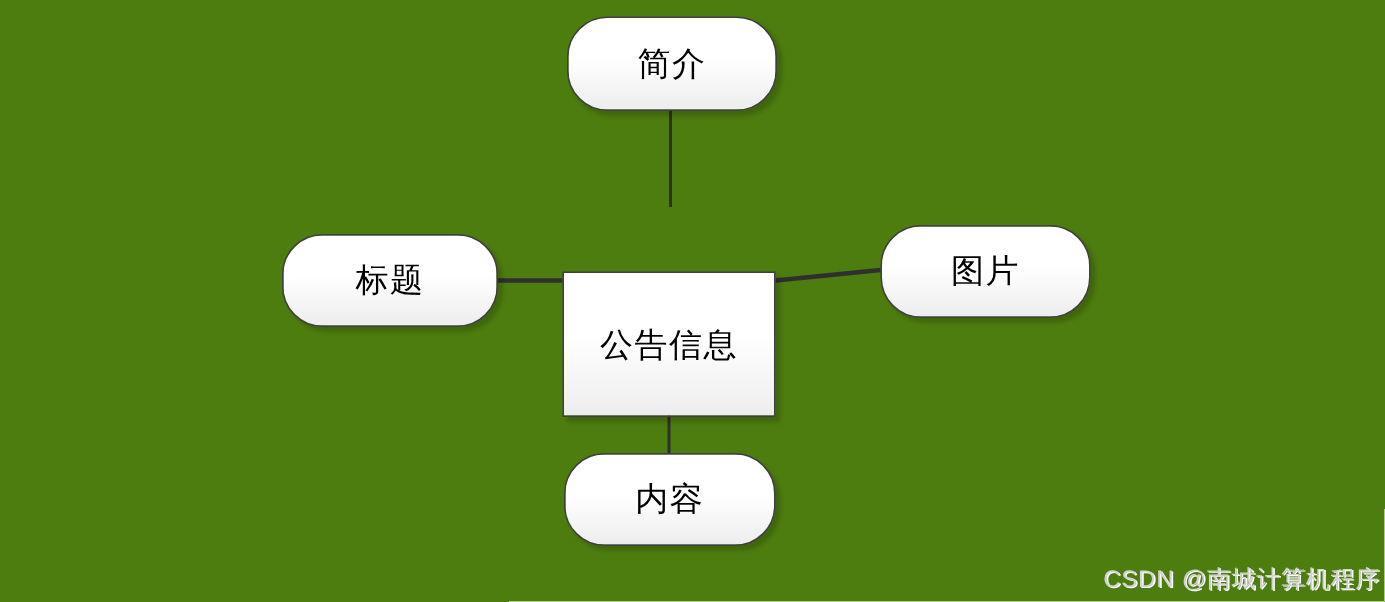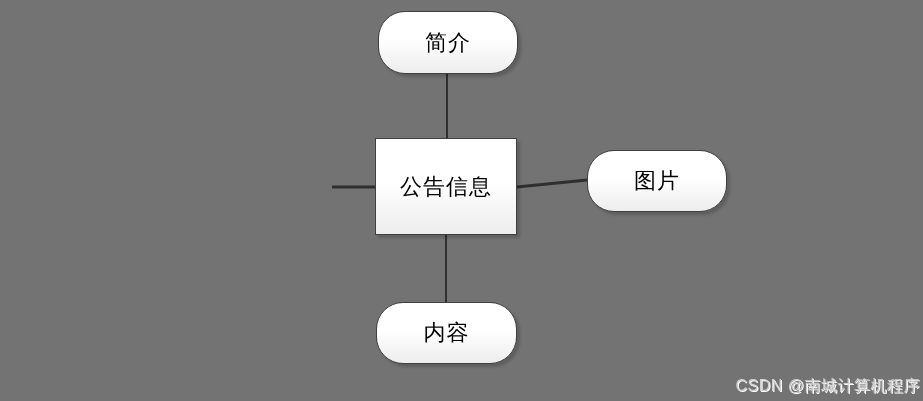--- a/index.html
+++ b/index.html
@@ -4,21 +4,21 @@
 <style>
   html, body {
     margin: 0;
     padding: 0;
     background: #ffffff;
   }
   .canvas {
     position: relative;
     width: 923px;
     height: 401px;
-    background: #737373;
+    background: #4d7c0f;
     overflow: hidden;
     font-family: "DejaVu Serif", "Liberation Serif", serif;
   }
   .connectors {
     position: absolute;
     left: 0;
     top: 0;
     width: 923px;
     height: 401px;
     pointer-events: none;
@@ -35,20 +35,21 @@
     color: #000000;
     font-size: 22px;
     letter-spacing: 1px;
     white-space: nowrap;
   }
   .stadium {
     border-radius: 27px;
   }
   .rect {
     border-radius: 0;
+    margin-top: 43px;
   }
   .node-intro   { left: 378px; top: 11px;  width: 140px; height: 63px; }
   .node-title   { left: 188px; top: 156px; width: 144px; height: 62px; }
   .node-center  { left: 375px; top: 138px; width: 142px; height: 97px; }
   .node-image   { left: 587px; top: 150px; width: 140px; height: 62px; }
   .node-content { left: 376px; top: 302px; width: 141px; height: 62px; justify-content: center; }
   .watermark {
     position: absolute;
     right: 3px;
     bottom: 4px;
@@ -69,20 +70,23 @@
     <line x1="447" y1="74" x2="447" y2="138" stroke="#2f2f2f" stroke-width="2"></line>
     <line x1="446" y1="235" x2="446" y2="302" stroke="#2f2f2f" stroke-width="2"></line>
     <line x1="332" y1="187" x2="375" y2="187" stroke="#2f2f2f" stroke-width="3"></line>
     <line x1="517" y1="187" x2="587" y2="180" stroke="#2f2f2f" stroke-width="3"></line>
   </svg>
 
   <div class="node stadium node-intro">
     <span>简介</span>
   </div>
 
+  <div class="node stadium node-title">
+    <span>标题</span>
+  </div>
 
   <div class="node rect node-center">
     <span>公告信息</span>
   </div>
 
   <div class="node stadium node-image">
     <span>图片</span>
   </div>
 
   <div class="node stadium node-content">

